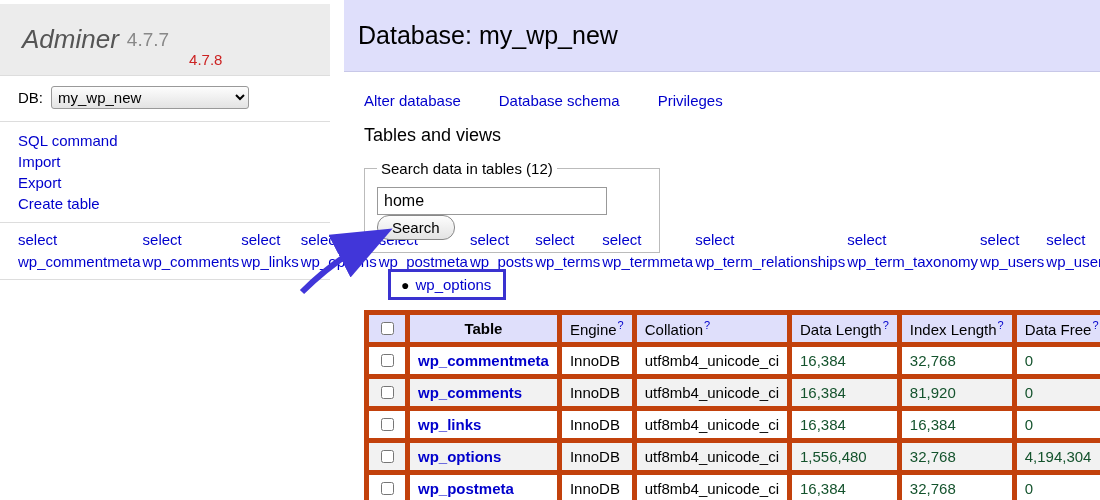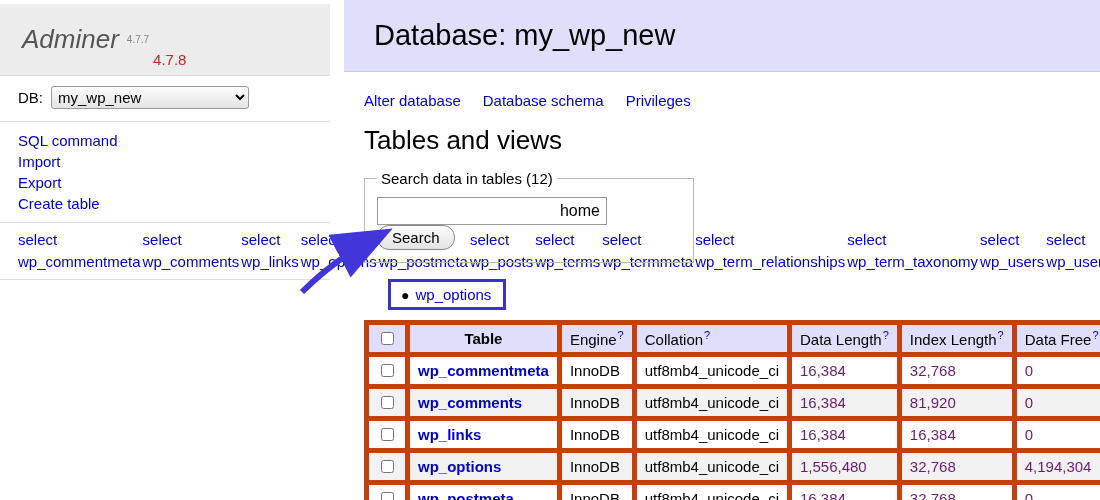--- a/index.html
+++ b/index.html
@@ -26,21 +26,21 @@
   }
   .brand {
     background: #ececec;
     height: 72px;
     padding: 0 10px 0 22px;
     display: flex;
     align-items: center;
     border-bottom: 1px solid #ddd;
   }
   .brand-name { font-style: italic; font-size: 26px; color: #555; margin-right: 8px; }
-  .brand-ver  { font-size: 10px; color: #888; margin-right: 4px; }
+  .brand-ver  { font-size: 19px; color: #888; margin-right: 20px; }
   .brand-new  { font-size: 15px; color: #cc2222; margin-top: 40px; }
 
   .db-row { padding: 10px 10px 10px 18px; display: flex; align-items: center; gap: 8px; }
   .db-label { color: #000; }
   select {
     font-size: 15px;
     padding: 1px 2px;
     width: 198px;
     background: linear-gradient(#fdfdfd,#e3e3e3);
     border: 1px solid #999;
@@ -60,43 +60,42 @@
     position: absolute;
     left: 344px; top: 0;
     width: 756px;
     height: 500px;
   }
   .title-bar {
     background: #dfdffb;
     height: 72px;
     display: flex;
     align-items: center;
-    padding-left: 30px;
-    font-size: 29px;
+    padding-left: 14px;
+    font-size: 25px;
     border-bottom: 1px solid #c8c8e8;
   }
 
-  .toolbar { padding: 20px 0 8px 20px; display: flex; gap: 22px; }
-
-  .section-title { font-size: 26px; padding: 8px 0 6px 20px; }
+  .toolbar { padding: 20px 0 8px 20px; display: flex; gap: 38px; }
+
+  .section-title { font-size: 18px; padding: 8px 0 6px 20px; }
 
   fieldset {
     margin: 8px 0 10px 20px;
     border: 1px solid #bbb;
     padding: 10px 12px 12px 12px;
-    width: 330px;
+    width: 296px;
   }
   legend { font-size: 15px; padding: 0 4px; }
   .search-input {
     font-size: 16px;
     padding: 3px 6px;
     width: 230px;
     height: 28px;
     border: 1px solid #999;
-    text-align: right;
   }
   .search-btn {
     font-size: 15px;
     padding: 3px 14px;
     background: linear-gradient(#fdfdfd,#e3e3e3);
     border: 1px solid #888;
     border-radius: 12px;
     cursor: pointer;
   }
 
@@ -116,21 +115,21 @@
     border: 5px solid #c2410c;
     padding: 4px 8px;
     font-size: 15px;
     text-align: left;
     white-space: nowrap;
   }
   table.tbl thead th { background: #dfdffb; font-weight: normal; }
   table.tbl thead th.center { text-align: center; font-weight: bold; }
   table.tbl tbody tr.alt td { background: #f2f2f2; }
   td.num { text-align: right; }
-  td.num a { color: #701a75; }
+  td.num a { color: #14532d; }
   td.name a { color: #0000cc; font-weight: bold; }
   .hlp { color: #0000cc; vertical-align: super; font-size: 11px; margin-left: 1px; cursor: pointer; }
   .edge-col { color: #666; }
 
   
   .arrow-annot {
     position: absolute;
     left: 296px;
     top: 218px;
     pointer-events: none;

